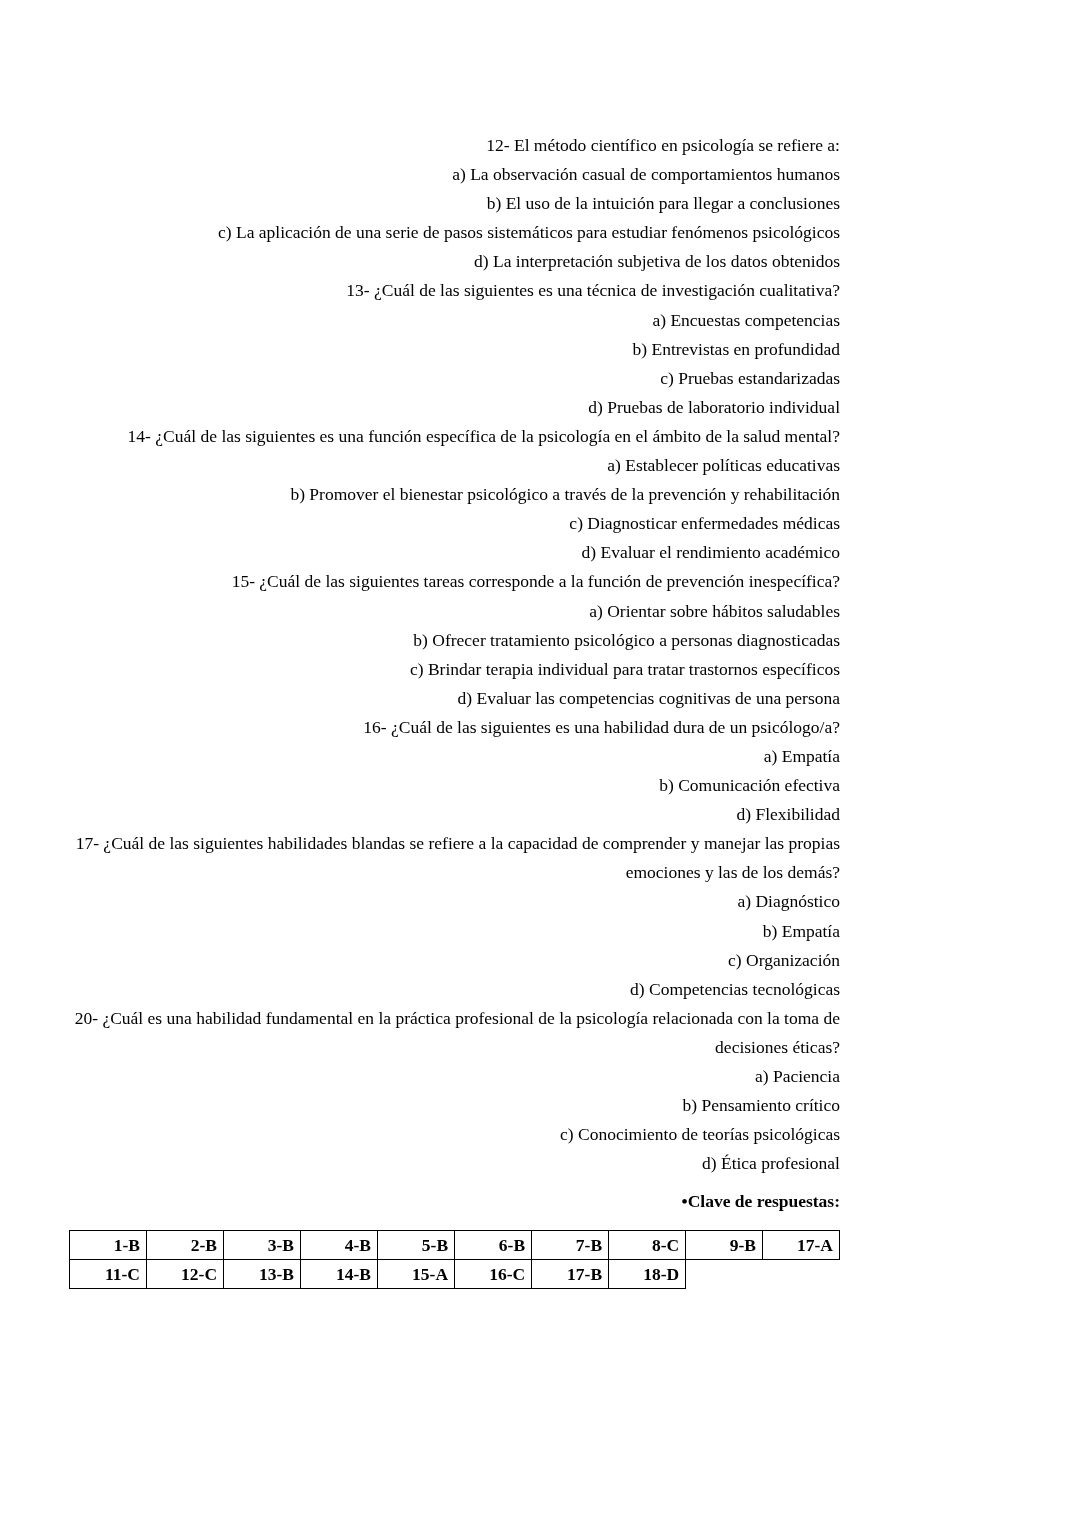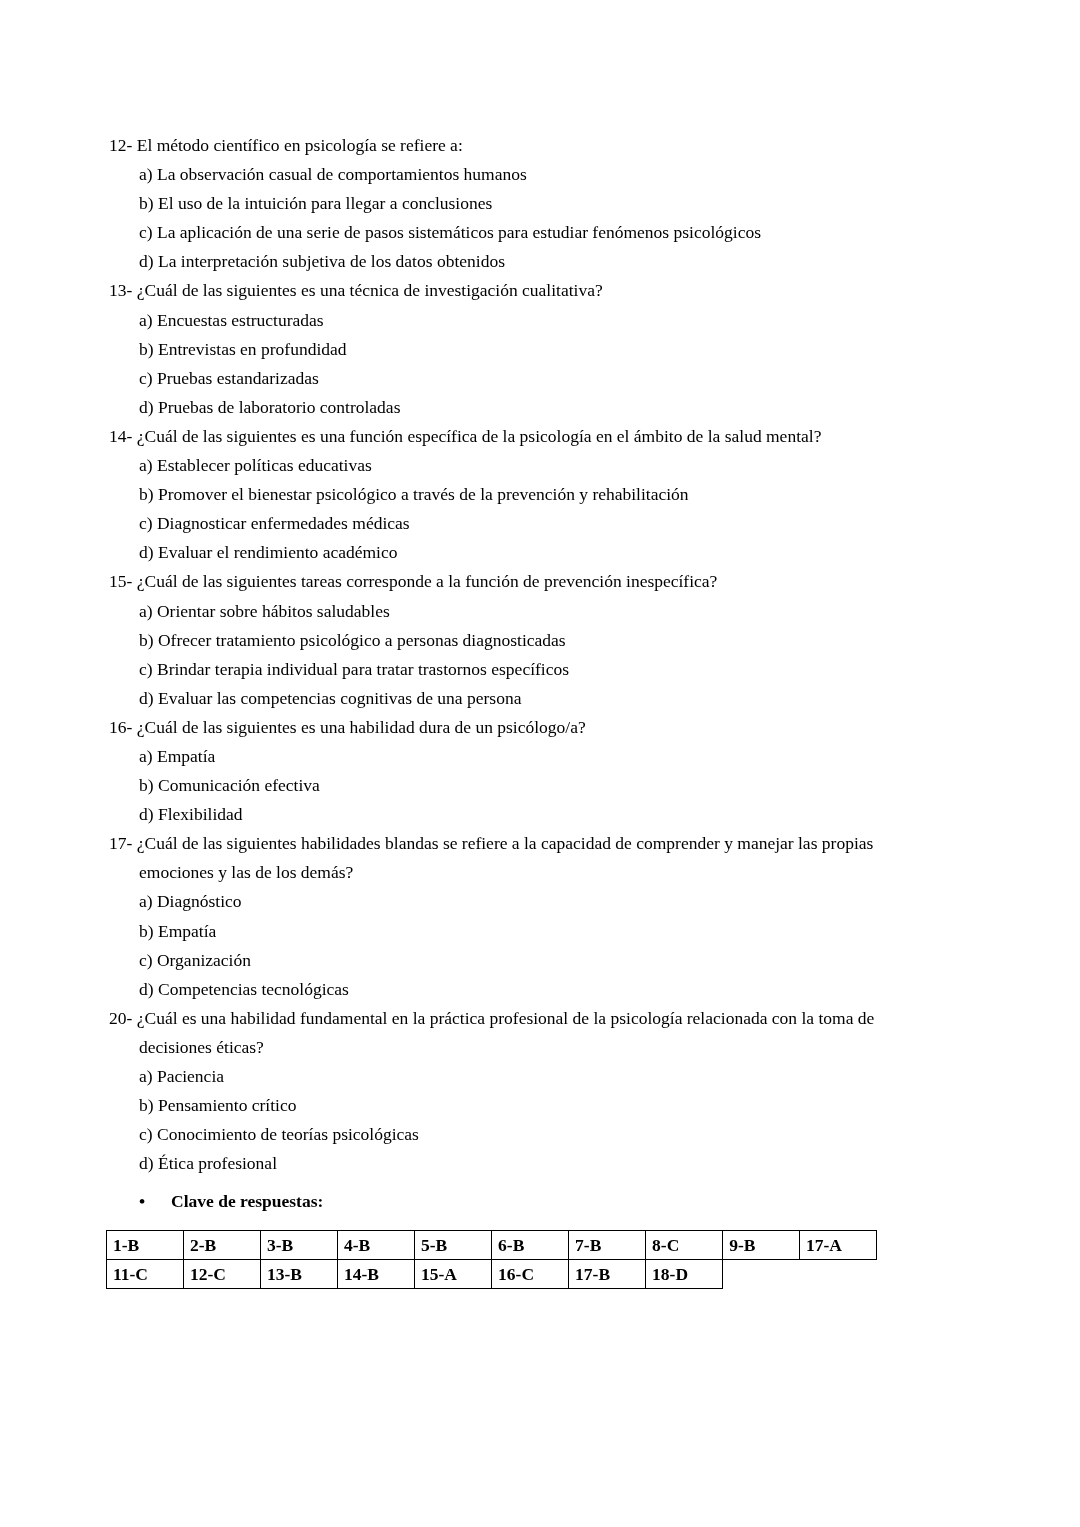--- a/index.html
+++ b/index.html
@@ -8,21 +8,22 @@
     width: 1080px;
     height: 1527px;
     font-family: "Liberation Serif", serif;
     color: #000000;
     overflow: hidden;
   }
   .page {
     width: 928px;
     height: 1527px;
     background: #ffffff;
-    padding: 131px 0 0 109px;
+    padding: 131px 0 0 72px;
+    text-align: right;
   }
   .content {
     width: 768px;
     font-size: 17.5px;
     line-height: 29.1px;
   }
   .q-line {
     padding-left: 30px;
     text-indent: -30px;
   }
@@ -66,24 +67,24 @@
     <div class="question">
       <p class="q-line"><span class="q-num">12-</span> <span class="q-body">El método científico en psicología se refiere a:</span></p>
       <p class="option">a) La observación casual de comportamientos humanos</p>
       <p class="option">b) El uso de la intuición para llegar a conclusiones</p>
       <p class="option">c) La aplicación de una serie de pasos sistemáticos para estudiar fenómenos psicológicos</p>
       <p class="option">d) La interpretación subjetiva de los datos obtenidos</p>
     </div>
 
     <div class="question">
       <p class="q-line"><span class="q-num">13-</span> <span class="q-body">¿Cuál de las siguientes es una técnica de investigación cualitativa?</span></p>
-      <p class="option">a) Encuestas estructuradas</p>
+      <p class="option">a) Encuestas competencias</p>
       <p class="option">b) Entrevistas en profundidad</p>
       <p class="option">c) Pruebas estandarizadas</p>
-      <p class="option">d) Pruebas de laboratorio controladas</p>
+      <p class="option">d) Pruebas de laboratorio individual</p>
     </div>
 
     <div class="question">
       <p class="q-line"><span class="q-num">14-</span> <span class="q-body">¿Cuál de las siguientes es una función específica de la psicología en el ámbito de la salud mental?</span></p>
       <p class="option">a) Establecer políticas educativas</p>
       <p class="option">b) Promover el bienestar psicológico a través de la prevención y rehabilitación</p>
       <p class="option">c) Diagnosticar enfermedades médicas</p>
       <p class="option">d) Evaluar el rendimiento académico</p>
     </div>
 

